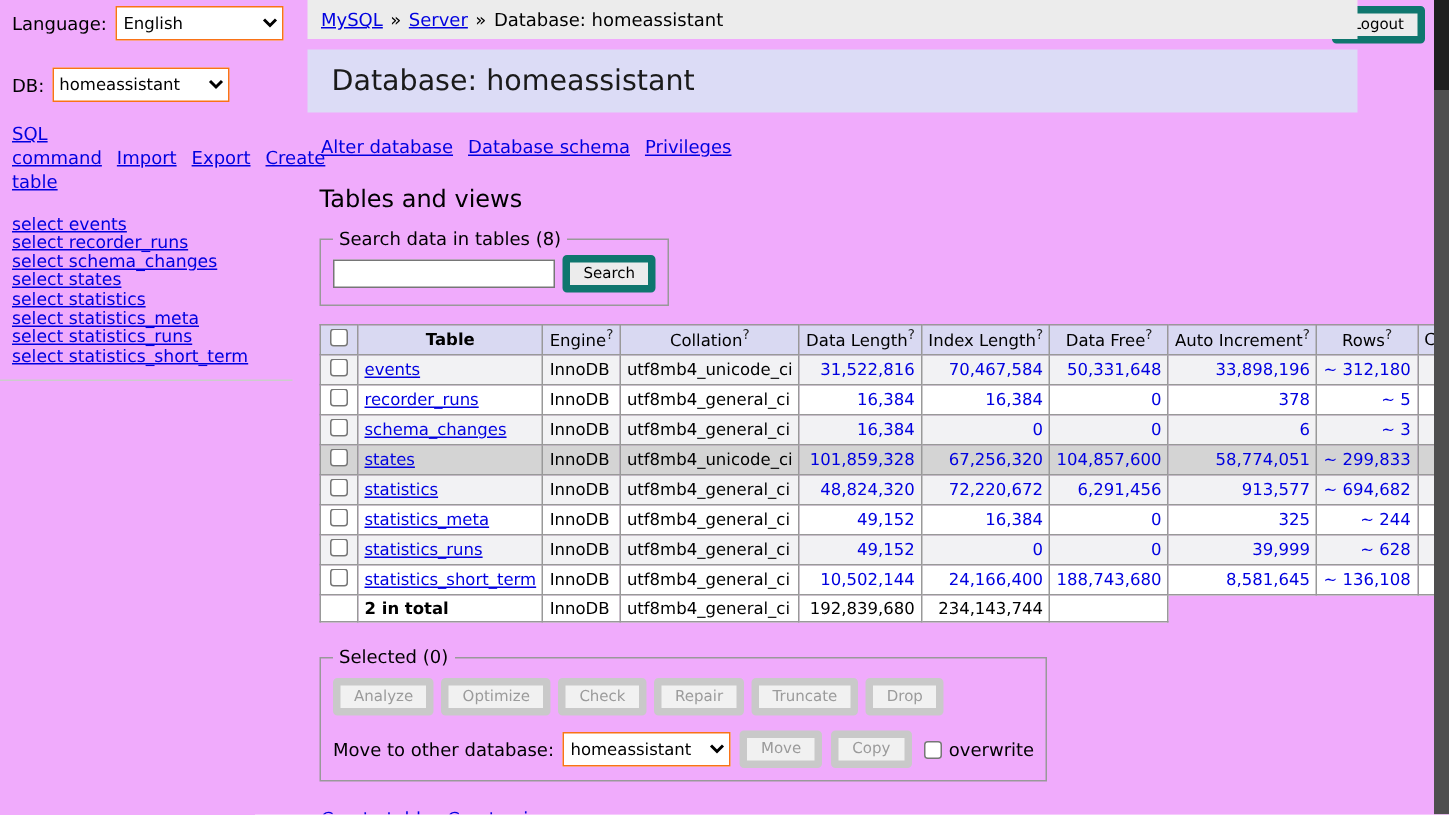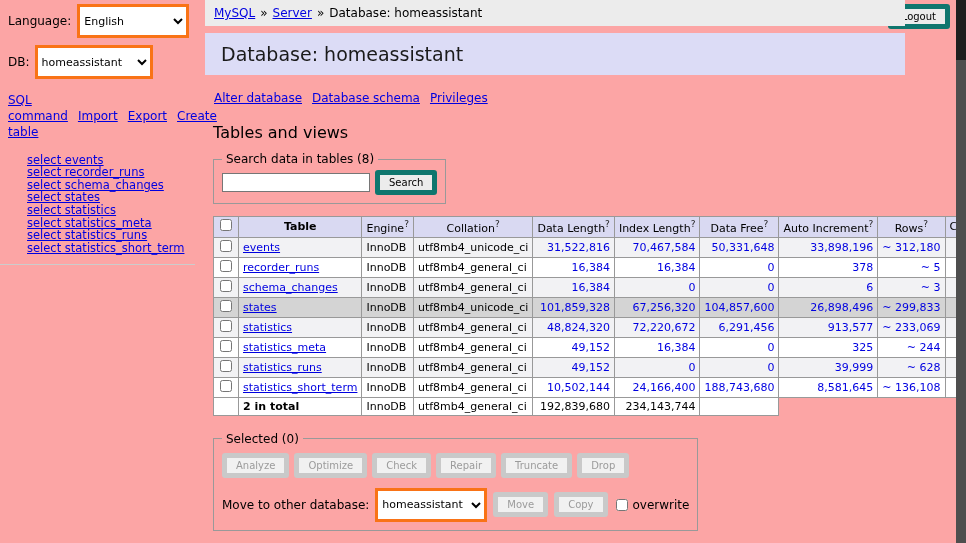--- a/index.html
+++ b/index.html
@@ -2,35 +2,35 @@
 <html><head>
 <meta charset="utf-8">
 <style>
   * { box-sizing: border-box; }
   html, body { margin: 0; padding: 0; }
   body {
     width: 966px; height: 543px;
     font-family: "DejaVu Sans", "Liberation Sans", sans-serif;
     font-size: 12px; color: #000; background: #fff;
   }
-  #screen { position: relative; width: 966px; height: 543px; overflow: hidden; background: #fca5a5; }
+  #screen { position: relative; width: 966px; height: 543px; overflow: hidden; background: #f0abfc; }
 
   a { color: #0000e0; text-decoration: underline; cursor: pointer; }
   a.num-link { text-decoration: none; }
   a.tbl-link { font-weight: normal; }
   .inline-link { margin-right: 10px; margin-top: 24px; }
-  .block-link { display: block; line-height: 12.6px; font-size: 11.5px; margin-left: 19px; }
+  .block-link { display: block; line-height: 12.6px; font-size: 11.5px; }
 
   button {
     font-family: inherit; font-size: 10px; padding: 2px 9px;
     background: #ececec; border: 5px solid #0f766e; border-radius: 3px; color: #000; cursor: pointer;
   }
   button.disabled { color: #9b9b9b; border-color: #c9c9c9; background: #f1f1f1; cursor: default; }
   select {
-    font-family: inherit; font-size: 11px; border: 3px solid #f97316; background: #fff; height: 34px;
+    font-family: inherit; font-size: 11px; border: 1px solid #f97316; background: #fff; height: 23px;
   }
   input[type="text"] { font-family: inherit; font-size: 12px; border: 1px solid #767676; height: 19px; padding: 0 3px; }
   input[type="checkbox"] { margin: 0 2px; width: 12px; height: 12px; }
 
   
   #language-bar { position: absolute; left: 8px; top: 4px; display: flex; align-items: center; gap: 6px; }
   #language-bar select { width: 112px; }
   #logout-wrap { position: absolute; right: 16px; top: 4px; }
 
   
@@ -204,34 +204,34 @@
             <td></td>
           </tr>
           <tr class="hl">
             <td class="check-col"><input type="checkbox" style=""></td>
             <td><a class="tbl-link">states</a></td>
             <td>InnoDB</td>
             <td>utf8mb4_unicode_ci</td>
             <td class="num"><a class="num-link">101,859,328</a></td>
             <td class="num"><a class="num-link">67,256,320</a></td>
             <td class="num"><a class="num-link">104,857,600</a></td>
-            <td class="num"><a class="num-link">26,898,496</a></td>
+            <td class="num"><a class="num-link">58,774,051</a></td>
             <td class="num"><a class="num-link">~ 299,833</a></td>
             <td></td>
           </tr>
           <tr class="odd">
             <td class="check-col"><input type="checkbox" style=""></td>
             <td><a class="tbl-link">statistics</a></td>
             <td>InnoDB</td>
             <td>utf8mb4_general_ci</td>
             <td class="num"><a class="num-link">48,824,320</a></td>
             <td class="num"><a class="num-link">72,220,672</a></td>
             <td class="num"><a class="num-link">6,291,456</a></td>
             <td class="num"><a class="num-link">913,577</a></td>
-            <td class="num"><a class="num-link">~ 233,069</a></td>
+            <td class="num"><a class="num-link">~ 694,682</a></td>
             <td></td>
           </tr>
           <tr>
             <td class="check-col"><input type="checkbox" style=""></td>
             <td><a class="tbl-link">statistics_meta</a></td>
             <td>InnoDB</td>
             <td>utf8mb4_general_ci</td>
             <td class="num"><a class="num-link">49,152</a></td>
             <td class="num"><a class="num-link">16,384</a></td>
             <td class="num"><a class="num-link">0</a></td>

